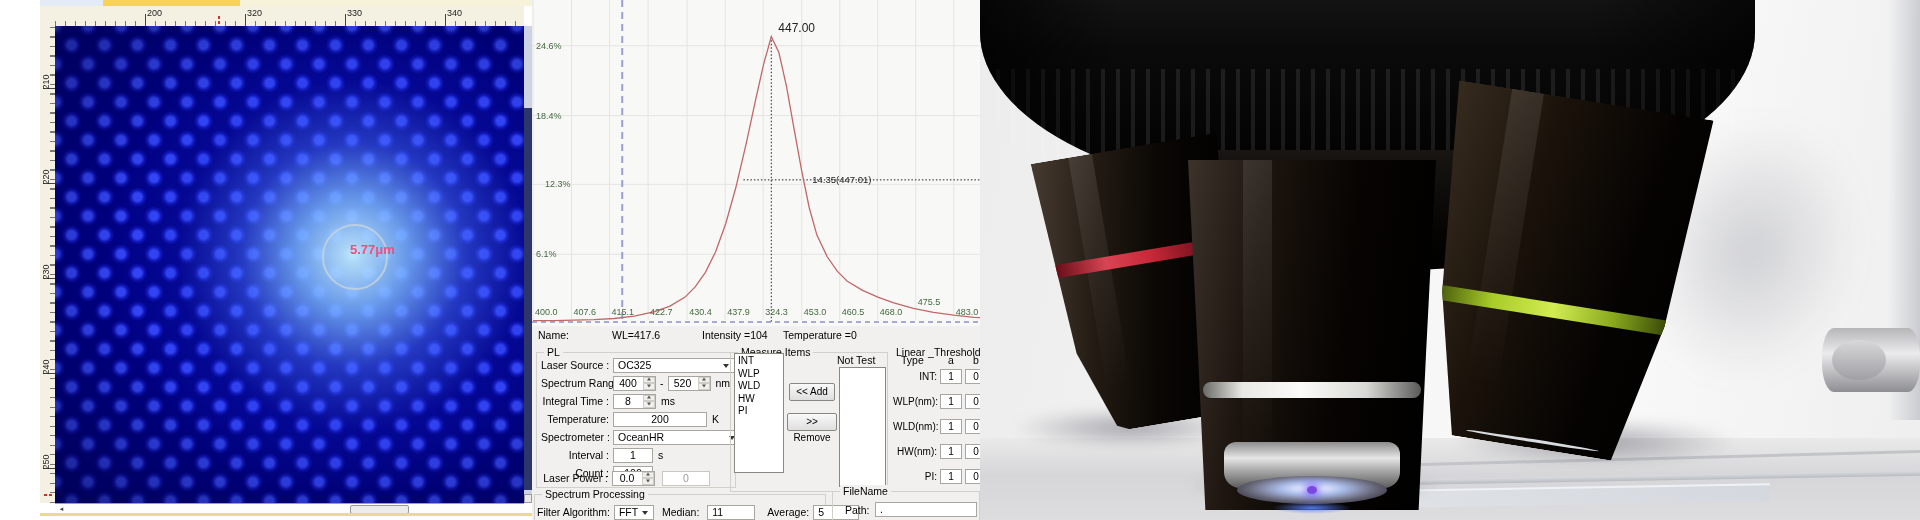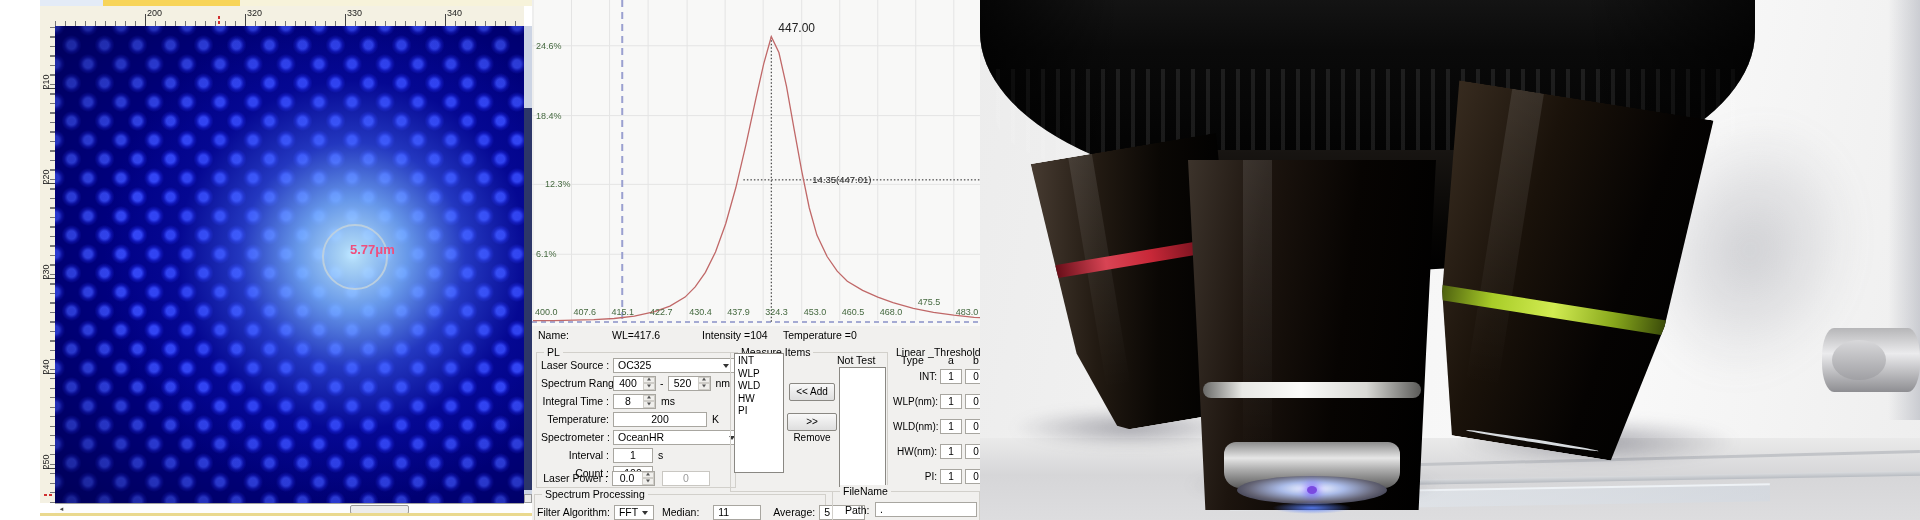--- a/index.html
+++ b/index.html
@@ -339,21 +339,21 @@
           </div>
         </div>
     </div>
 
     <div class="grp" style="left:2px;top:494px;width:292px;height:30px">
       <span class="gl">Spectrum Processing</span>
       <div class="row" style="top:9px;left:2px">
         <span style="flex:none">Filter Algorithm:</span>
         <div class="combo" style="width:40px;margin-left:4px">FFT</div>
         <span style="flex:none;margin-left:8px">Median:</span>
-        <div class="tbox left" style="width:48px;margin-left:14px">11</div>
+        <div class="tbox left" style="width:48px;margin-left:8px">11</div>
         <span style="flex:none;margin-left:12px">Average:</span>
         <div class="tbox left" style="width:46px;margin-left:4px">5</div>
       </div>
     </div>
 
     <div class="grp" style="left:300px;top:491px;width:148px;height:33px">
       <span class="gl">FileName</span>
       <span style="position:absolute;left:12px;top:12px">Path:</span>
       <div class="tbox left" style="position:absolute;left:42px;top:10px;width:102px">.</div>
     </div>

